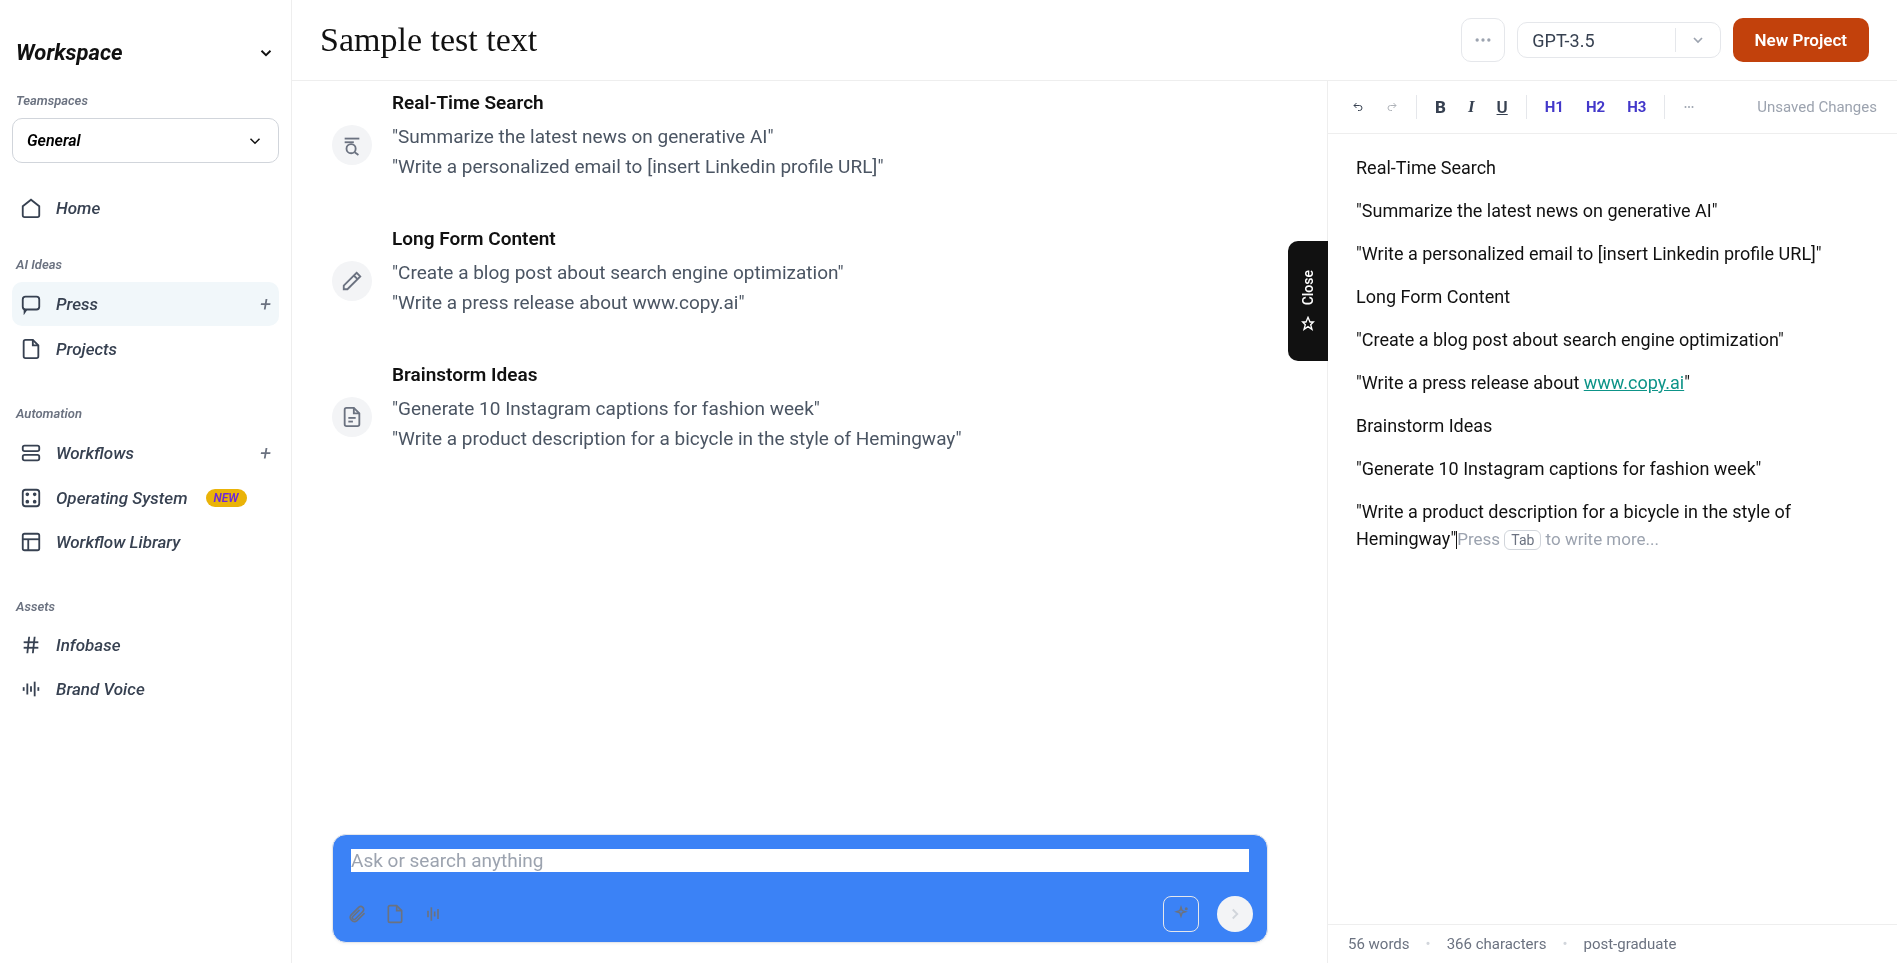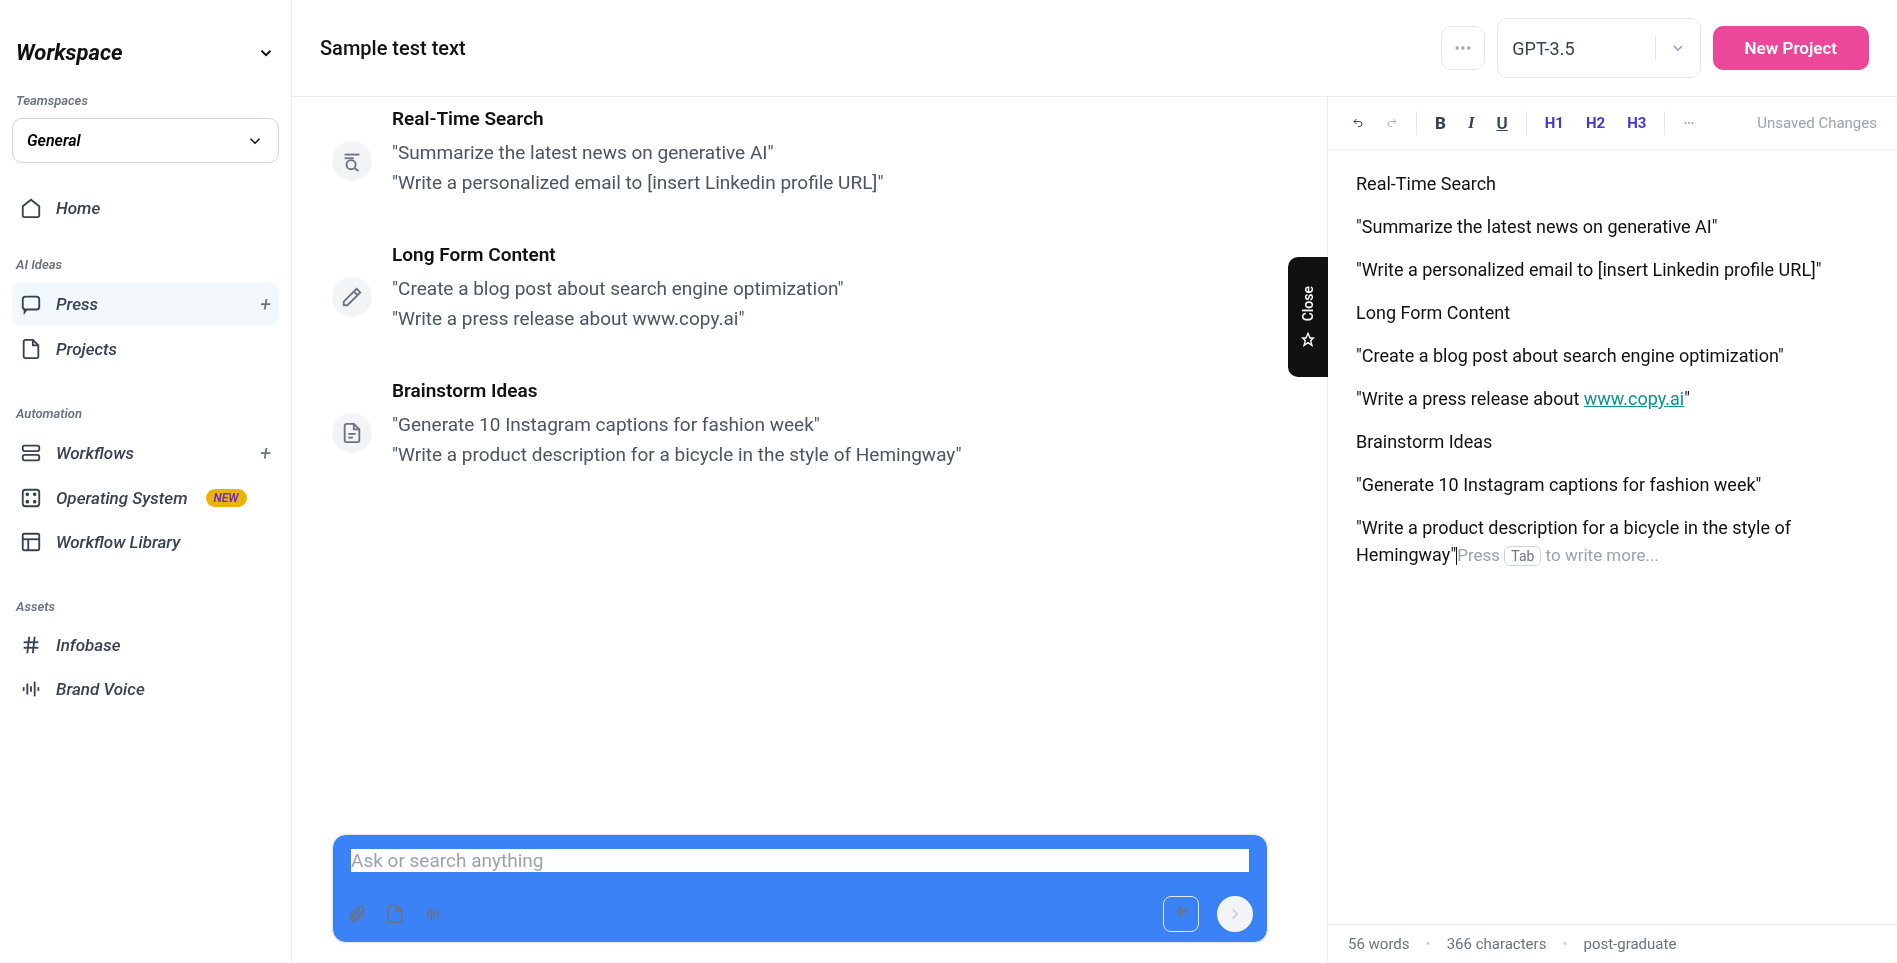--- a/index.html
+++ b/index.html
@@ -13,25 +13,25 @@
 .section-label { font-size: 13px; font-weight: 600; color: #6b7280; padding: 8px 4px 10px; }
 .teamspace-select { border: 1px solid #d1d5db; border-radius: 10px; padding: 12px 14px; display: flex; justify-content: space-between; align-items: center; cursor: pointer; margin-bottom: 24px; }
 .teamspace-select span { font-size: 16px; font-weight: 600; }
 .nav-item { display: flex; align-items: center; gap: 14px; padding: 10px 8px; border-radius: 10px; cursor: pointer; color: #374151; font-size: 17px; font-weight: 500; margin-bottom: 2px; }
 .nav-item.active { background: #f1f7fa; }
 .nav-item .plus { margin-left: auto; color: #6b7280; font-size: 20px; font-weight: 400; }
 .nav-icon { width: 22px; height: 22px; flex-shrink: 0; }
 .badge-new { background: #eab308; color: #6d28d9; font-size: 12px; font-weight: 600; padding: 2px 8px; border-radius: 10px; margin-left: 4px; }
 .main { flex: 1; display: flex; flex-direction: column; position: relative; }
 .topbar { display: flex; align-items: center; padding: 18px 28px; border-bottom: 1px solid #eee; gap: 12px; }
-.page-title { font-size: 20px; font-weight: 500; color: #111; flex: 1; }
+.page-title { font-size: 34px; font-weight: 500; color: #111; flex: 1; font-family: Liberation Serif, serif; }
 .icon-btn { border: 1px solid #e5e7eb; border-radius: 10px; width: 44px; height: 44px; display: flex; align-items: center; justify-content: center; cursor: pointer; background: #fff; }
-.model-select { border: 1px solid #e5e7eb; border-radius: 10px; padding: 0 14px; height: 60px; display: flex; align-items: center; gap: 80px; cursor: pointer; font-size: 18px; color: #374151; }
+.model-select { border: 1px solid #e5e7eb; border-radius: 10px; padding: 0 14px; height: 36px; display: flex; align-items: center; gap: 80px; cursor: pointer; font-size: 18px; color: #374151; }
 .model-select .divider { height: 24px; width: 1px; background: #e5e7eb; }
-.new-project-btn { background: #ec4899; color: #fff; border: none; border-radius: 10px; padding: 0 32px; height: 44px; font-size: 17px; font-weight: 600; cursor: pointer; }
+.new-project-btn { background: #c2410c; color: #fff; border: none; border-radius: 10px; padding: 0 22px; height: 44px; font-size: 17px; font-weight: 600; cursor: pointer; }
 .content-row { flex: 1; display: flex; overflow: hidden; position: relative; }
 .chat-col { flex: 1; display: flex; flex-direction: column; position: relative; overflow: hidden; }
 .chat-scroll { flex: 1; overflow-y: auto; padding: 10px 60px 20px 40px; }
 .suggest-block { display: flex; gap: 20px; margin-bottom: 44px; }
 .suggest-icon { width: 40px; height: 40px; border-radius: 50%; background: #f3f4f6; display: flex; align-items: center; justify-content: center; flex-shrink: 0; margin-top: 34px; }
 .suggest-text h3 { font-size: 19px; font-weight: 600; color: #111; margin-bottom: 8px; }
 .suggest-text p { font-size: 19px; color: #4b5563; line-height: 1.6; }
 .input-area { margin: 0 59px 20px 40px; border: 1px solid #e5e7eb; border-radius: 14px; background: #3b82f6; box-shadow: 0 1px 3px rgba(0,0,0,0.05); }
 .input-row1 { padding: 14px 18px; }
 .input-row1 input { border: none; outline: none; width: 100%; font-size: 19px; color: #111; }

